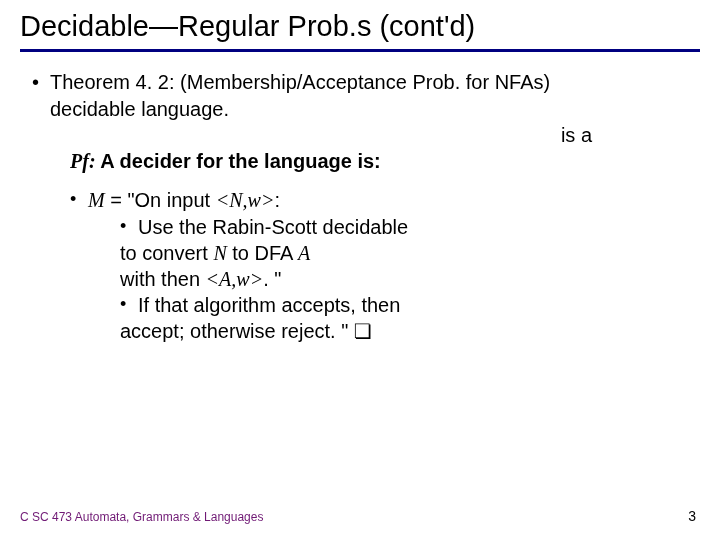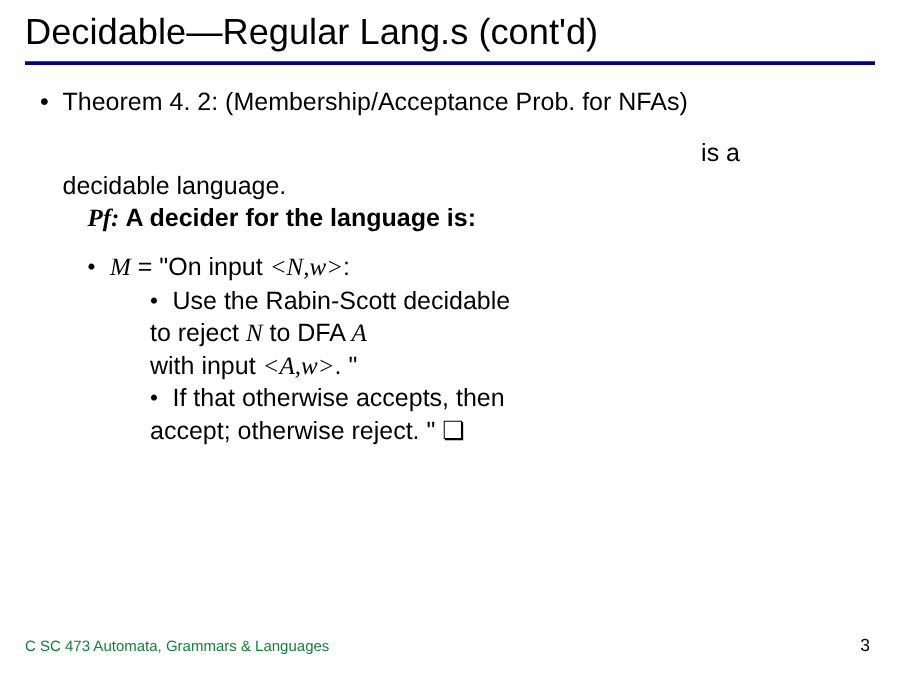--- a/index.html
+++ b/index.html
@@ -30,21 +30,21 @@
       font-weight: normal;
     }
     .content {
       font-size: 20px;
       color: #000;
       line-height: 1.25;
     }
     .bullet-1 {
       padding-left: 30px;
       position: relative;
-      margin-bottom: 16px;
+      margin-bottom: 2px;
     }
     .bullet-1::before {
       content: "•";
       position: absolute;
       left: 12px;
       font-size: 20px;
     }
     .indent-1 {
       padding-left: 30px;
       margin-bottom: 1px;
@@ -83,60 +83,60 @@
     }
     .italic {
       font-style: italic;
       font-family: "Times New Roman", Times, serif;
     }
     .footer {
       position: absolute;
       bottom: 16px;
       left: 20px;
       font-size: 12px;
-      color: #15803d;
+      color: #701a75;
     }
     .page-num {
       position: absolute;
       bottom: 16px;
       right: 24px;
       font-size: 14px;
       color: #000;
     }
     .right-fragment {
       text-align: right;
       padding-right: 108px;
     }
   </style>
 </head>
 <body>
 
 <div class="slide">
-  <h1 class="title">Decidable—Regular Lang.s (cont'd)</h1>
+  <h1 class="title">Decidable—Regular Prob.s (cont'd)</h1>
 
   <div class="content">
     <div class="bullet-1">Theorem 4. 2: (Membership/Acceptance Prob. for NFAs)</div>
+    <div class="indent-1">decidable language.</div>
     <div class="indent-1 right-fragment">is a</div>
-    <div class="indent-1">decidable language.</div>
     <div class="indent-2">
       <span class="italic">Pf:</span><span>  A decider for the language is:</span>
     </div>
 
     <div class="bullet-2">
       <span class="italic">M</span><span> = "On input </span><span class="italic">&lt;N,w&gt;</span><span>:</span>
     </div>
 
     <div class="sub-bullet">Use the Rabin-Scott decidable</div>
     <div class="sub-indent">
-      <span>to reject </span><span class="italic">N</span><span> to DFA </span><span class="italic">A</span>
+      <span>to convert </span><span class="italic">N</span><span> to DFA </span><span class="italic">A</span>
     </div>
 
     <div class="sub-indent">
-      <span>with input  </span><span class="italic">&lt;A,w&gt;</span><span>. "</span>
+      <span>with then  </span><span class="italic">&lt;A,w&gt;</span><span>. "</span>
     </div>
 
-    <div class="sub-bullet">If that otherwise accepts, then</div>
+    <div class="sub-bullet">If that algorithm accepts, then</div>
     <div class="sub-indent">accept; otherwise reject. "  ❏</div>
   </div>
 
   <div class="footer">C SC 473 Automata, Grammars &amp; Languages</div>
   <div class="page-num">3</div>
 </div>
 
 </body></html>

